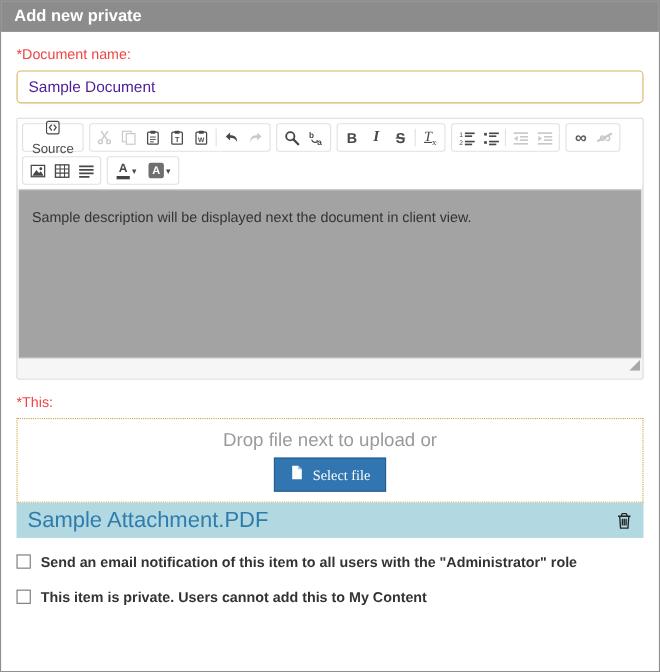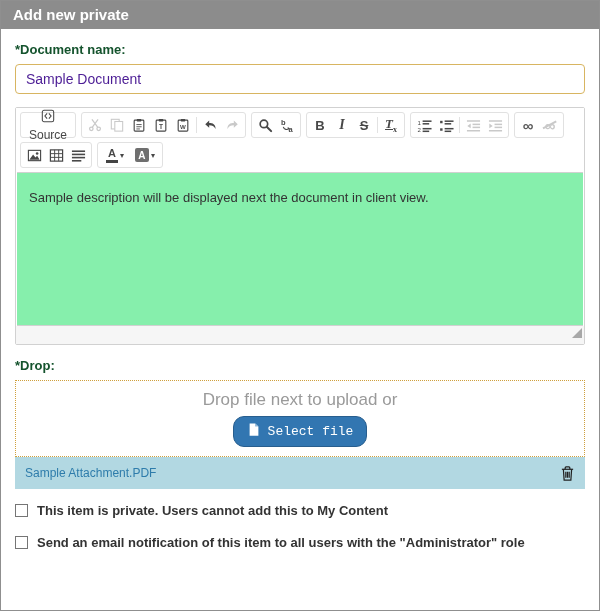--- a/index.html
+++ b/index.html
@@ -7,21 +7,21 @@
   .dialog{
     width:600px;height:611px;border:1px solid #8f8f8f;background:#fff;
     font-family:"Liberation Sans",sans-serif;overflow:hidden;
   }
   .dialog-header{
     height:28px;background:#8c8c8c;color:#fff;font-size:15px;font-weight:600;
     line-height:28px;padding:0 12px;
   }
   .dialog-body{padding:13px 14px 10px;}
   .field-label{
-    display:block;color:#14532d;font-size:13px;font-weight:700;margin:0 0 7px;
+    display:block;color:#ef4444;font-size:13px;font-weight:400;margin:0 0 7px;
   }
   .text-input{
     width:100%;height:30px;border:1px solid #d8b561;border-radius:4px;
     padding:0 10px;font-size:14px;color:#4c1d95;outline:none;
     font-family:"Liberation Sans",sans-serif;background:#fff;
   }
   .field{margin-bottom:13px;}
 
   
   .editor{border:1px solid #d1d1d1;border-radius:2px;margin-bottom:13px;}
@@ -38,54 +38,54 @@
   .tb-btn.disabled{color:#c9c9c9;cursor:default;}
   .tb-btn svg{display:block;}
   .tb-sep{width:1px;height:16px;background:#e2e2e2;margin:0 2px;flex:0 0 auto;}
   .source-btn{
     display:flex;align-items:center;gap:5px;height:22px;padding:0 6px;
     color:#484848;font-size:12px;cursor:pointer;width:auto;flex-direction:column;
   }
   .glyph-b{font-weight:800;font-size:13px;}
   .glyph-i{font-family:"Liberation Serif",serif;font-style:italic;font-weight:700;font-size:14px;}
   .glyph-s{font-weight:700;font-size:13px;text-decoration:line-through;}
-  .glyph-tx{font-family:"Liberation Serif",serif;font-style:italic;font-weight:700;font-size:13px;text-decoration:underline;}
+  .glyph-tx{font-family:"Liberation Serif",serif;font-style:italic;font-weight:400;font-size:13px;text-decoration:underline;}
   .glyph-tx sub{font-size:8px;font-style:normal;text-decoration:none;}
   .glyph-link{font-weight:800;font-size:15px;line-height:1;}
   .unlink .slash{position:absolute;left:3px;top:10px;width:15px;height:1.5px;background:currentColor;transform:rotate(-28deg);}
   .color-btn{width:30px;display:flex;align-items:center;justify-content:center;gap:2px;}
   .tc-stack{display:flex;flex-direction:column;align-items:center;line-height:1;}
   .tc-letter{font-weight:800;font-size:11px;}
   .tc-chip{width:12px;height:3px;background:#444;margin-top:1px;}
   .bc-box{width:14px;height:14px;background:#6f6f6f;border-radius:2px;color:#fff;
     font-weight:800;font-size:10px;display:flex;align-items:center;justify-content:center;}
   .dd-arrow{font-size:8px;color:#484848;}
   .editor-content{
     border-top:1px solid #d1d1d1;border-bottom:1px solid #d1d1d1;margin:0 1px;
-    height:154px;padding:17px 12px;font-size:13px;color:#333;background:#86efac;
+    height:154px;padding:17px 12px;font-size:13px;color:#333;background:#a3a3a3;
     overflow:auto;cursor:text;
   }
   .editor-bottom{height:18px;background:#f6f6f6;position:relative;}
   .resize-handle{position:absolute;right:2px;bottom:2px;cursor:se-resize;}
 
   
   .drop-zone{
     border:1px dotted #cfa03d;text-align:center;padding:7px 0 9px;background:#fff;
   }
   .drop-text{font-size:17px;color:#9a9a9a;margin:2px 0 6px;}
   .select-file-btn{
     display:inline-flex;align-items:center;gap:7px;background:#3276b1;
-    border:1px solid #285e8e;border-radius:11px;color:#fff;font-size:13px;
-    padding:5px 13px;cursor:pointer;font-family:Liberation Mono, monospace;
+    border:1px solid #285e8e;border-radius:0;color:#fff;font-size:13px;
+    padding:5px 13px;cursor:pointer;font-family:Liberation Serif, serif;
   }
   .attachment-row{
     background:#b2d8e2;height:32px;display:flex;align-items:center;
     justify-content:space-between;padding:0 10px;margin-bottom:14px;
   }
-  .attachment-name{color:#2e7cab;font-size:12px;}
+  .attachment-name{color:#2e7cab;font-size:20px;}
   .trash-btn{color:#222;cursor:pointer;display:flex;align-items:center;}
 
   
   .checkbox-row{display:flex;align-items:center;gap:9px;margin:0 0 17px;cursor:pointer;}
   .checkbox{width:13px;height:13px;border:1px solid #757575;background:#fff;flex:0 0 auto;}
   .checkbox-label{font-size:13px;font-weight:600;color:#333;}
 </style>
 </head>
 <body>
 
@@ -295,21 +295,21 @@
       <div class="editor-bottom">
         <span class="resize-handle">
           <svg width="10" height="10" viewBox="0 0 10 10">
               <path d="M10 0 L10 10 L0 10 Z" fill="#a8a8a8"></path>
             </svg>
         </span>
       </div>
     </div>
 
     <div class="field" style="margin-bottom:0;">
-      <label class="field-label">*Drop:</label>
+      <label class="field-label">*This:</label>
       <div class="drop-zone">
         <div class="drop-text">Drop file next to upload or</div>
         <button class="select-file-btn">
           <span>
             <svg width="14" height="15" viewBox="0 0 16 16">
                 <path d="M3 1 H9.3 L13 4.7 V15 H3 Z" fill="#fff"></path>
                 <path d="M9.3 1 V4.7 H13 Z" fill="#8fb7d8"></path>
               </svg>
           </span>
           <span>Select file</span>
@@ -323,21 +323,21 @@
               <path d="M5.5 4.5 V3 Q5.5 2 6.5 2 H9.5 Q10.5 2 10.5 3 V4.5"></path>
               <path d="M3.6 4.5 L4.4 16 H11.6 L12.4 4.5"></path>
               <path d="M6.2 7 V13.5 M8 7 V13.5 M9.8 7 V13.5"></path>
             </svg>
         </span>
       </div>
     </div>
 
     <div class="checkbox-row">
       <span class="checkbox"></span>
-      <span class="checkbox-label">This item is private. Users cannot add this to My Content</span>
+      <span class="checkbox-label">Send an email notification of this item to all users with the "Administrator" role</span>
     </div>
     <div class="checkbox-row">
       <span class="checkbox"></span>
-      <span class="checkbox-label">Send an email notification of this item to all users with the "Administrator" role</span>
+      <span class="checkbox-label">This item is private. Users cannot add this to My Content</span>
     </div>
 
   </div>
 </div>
 
 </body></html>

